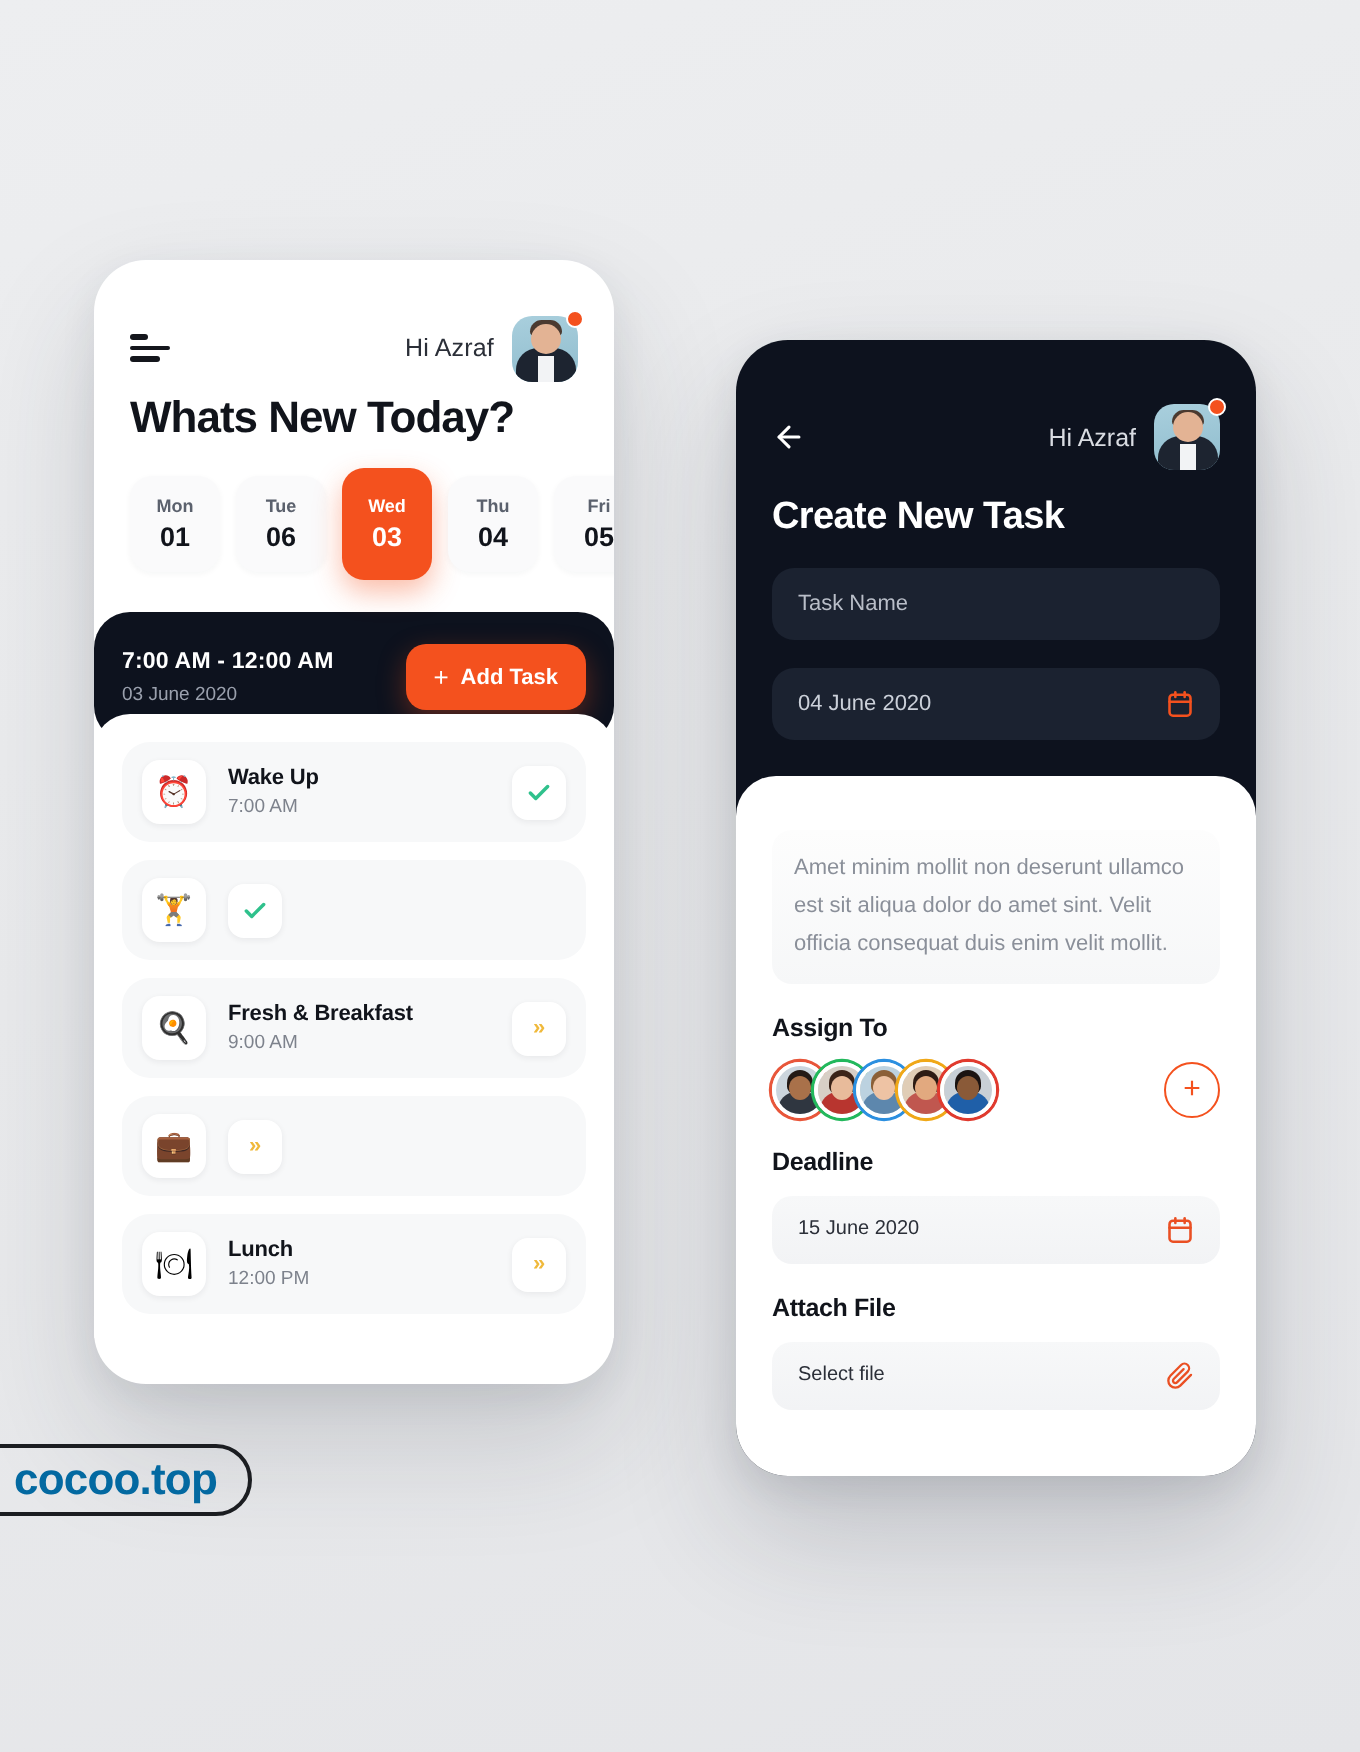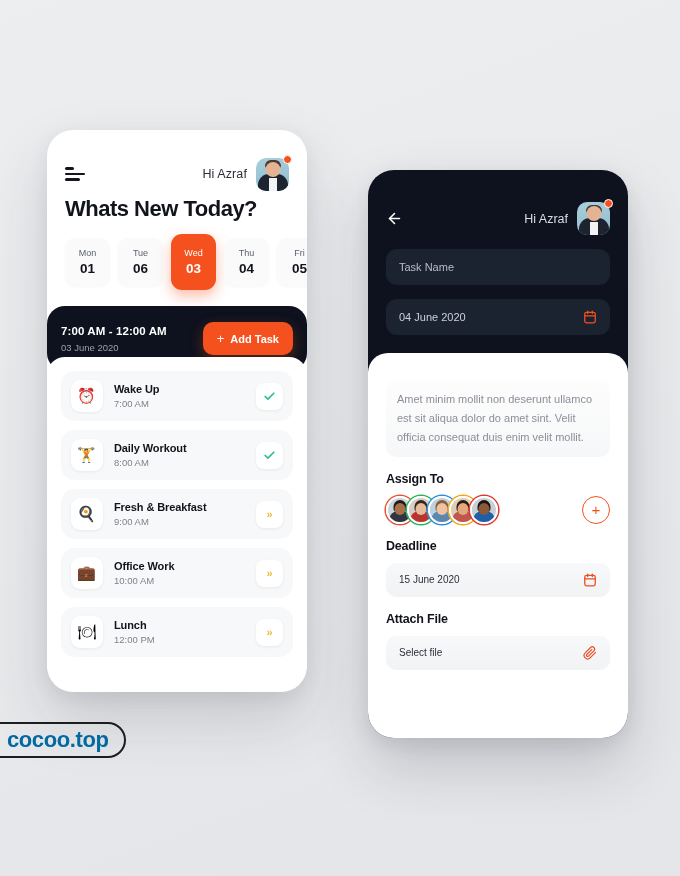--- a/index.html
+++ b/index.html
@@ -95,21 +95,21 @@
     margin-right:-6px;
   }
   .day {
     flex:none; width:45px; height:48px;
     background:#fafafb;
     border-radius:11px;
     display:flex; flex-direction:column; align-items:center; justify-content:center;
     gap:3px;
     box-shadow:0 1px 3px rgba(30,35,45,.045);
   }
-  .day .dn { font-size:9px; color:#5b616d; font-weight:400; }
+  .day .dn { font-size:9px; color:#5b616d; font-weight:700; }
   .day .dd { font-size:13.5px; color:#11141b; font-weight:700; }
   .day.active {
     background:#f4511e; height:56px; margin-top:-4px;
     box-shadow:0 6px 14px rgba(244,81,30,.38);
   }
   .day.active .dn, .day.active .dd { color:#fff; }
 
   .summary {
     margin:16px 0 0 0;
     background:#0d121e;
@@ -342,46 +342,38 @@
       </div>
       <div class="task-act done">
         <svg width="13" height="13" viewBox="0 0 24 24" fill="none" stroke-width="3.2" stroke-linecap="round" stroke-linejoin="round">
             <polyline points="20 6 9 17 4 12"></polyline>
           </svg>
       </div>
     </div>
 
     <div class="task">
       <div class="task-ico">🏋</div>
-      <div class="task-meta">
-        <div class="task-name">Daily Workout</div>
-        <div class="task-time">8:00 AM</div>
-      </div>
       <div class="task-act done">
         <svg width="13" height="13" viewBox="0 0 24 24" fill="none" stroke-width="3.2" stroke-linecap="round" stroke-linejoin="round">
             <polyline points="20 6 9 17 4 12"></polyline>
           </svg>
       </div>
     </div>
 
     <div class="task">
       <div class="task-ico">🍳</div>
       <div class="task-meta">
         <div class="task-name">Fresh &amp; Breakfast</div>
         <div class="task-time">9:00 AM</div>
       </div>
       <div class="task-act pend">»</div>
     </div>
 
     <div class="task">
       <div class="task-ico">💼</div>
-      <div class="task-meta">
-        <div class="task-name">Office Work</div>
-        <div class="task-time">10:00 AM</div>
-      </div>
       <div class="task-act pend">»</div>
     </div>
 
     <div class="task">
       <div class="task-ico">🍽</div>
       <div class="task-meta">
         <div class="task-name">Lunch</div>
         <div class="task-time">12:00 PM</div>
       </div>
       <div class="task-act pend">»</div>
@@ -404,20 +396,21 @@
       <div class="avatar">
         <div class="body"></div>
           <div class="shirt"></div>
         <div class="hair"></div>
           <div class="face"></div>
       </div>
       <div class="notif-dot"></div>
     </div>
   </div>
 
+  <div class="r-title">Create New Task</div>
 
   <div class="d-field placeholder">
     <span>Task Name</span>
   </div>
 
   <div class="d-field">
     <span>04 June 2020</span>
     <span class="ico-r">
       <svg width="14" height="14" viewBox="0 0 24 24" fill="none" stroke="currentColor" stroke-width="2.2" stroke-linecap="round" stroke-linejoin="round">
           <rect x="3" y="4" width="18" height="18" rx="3"></rect>

